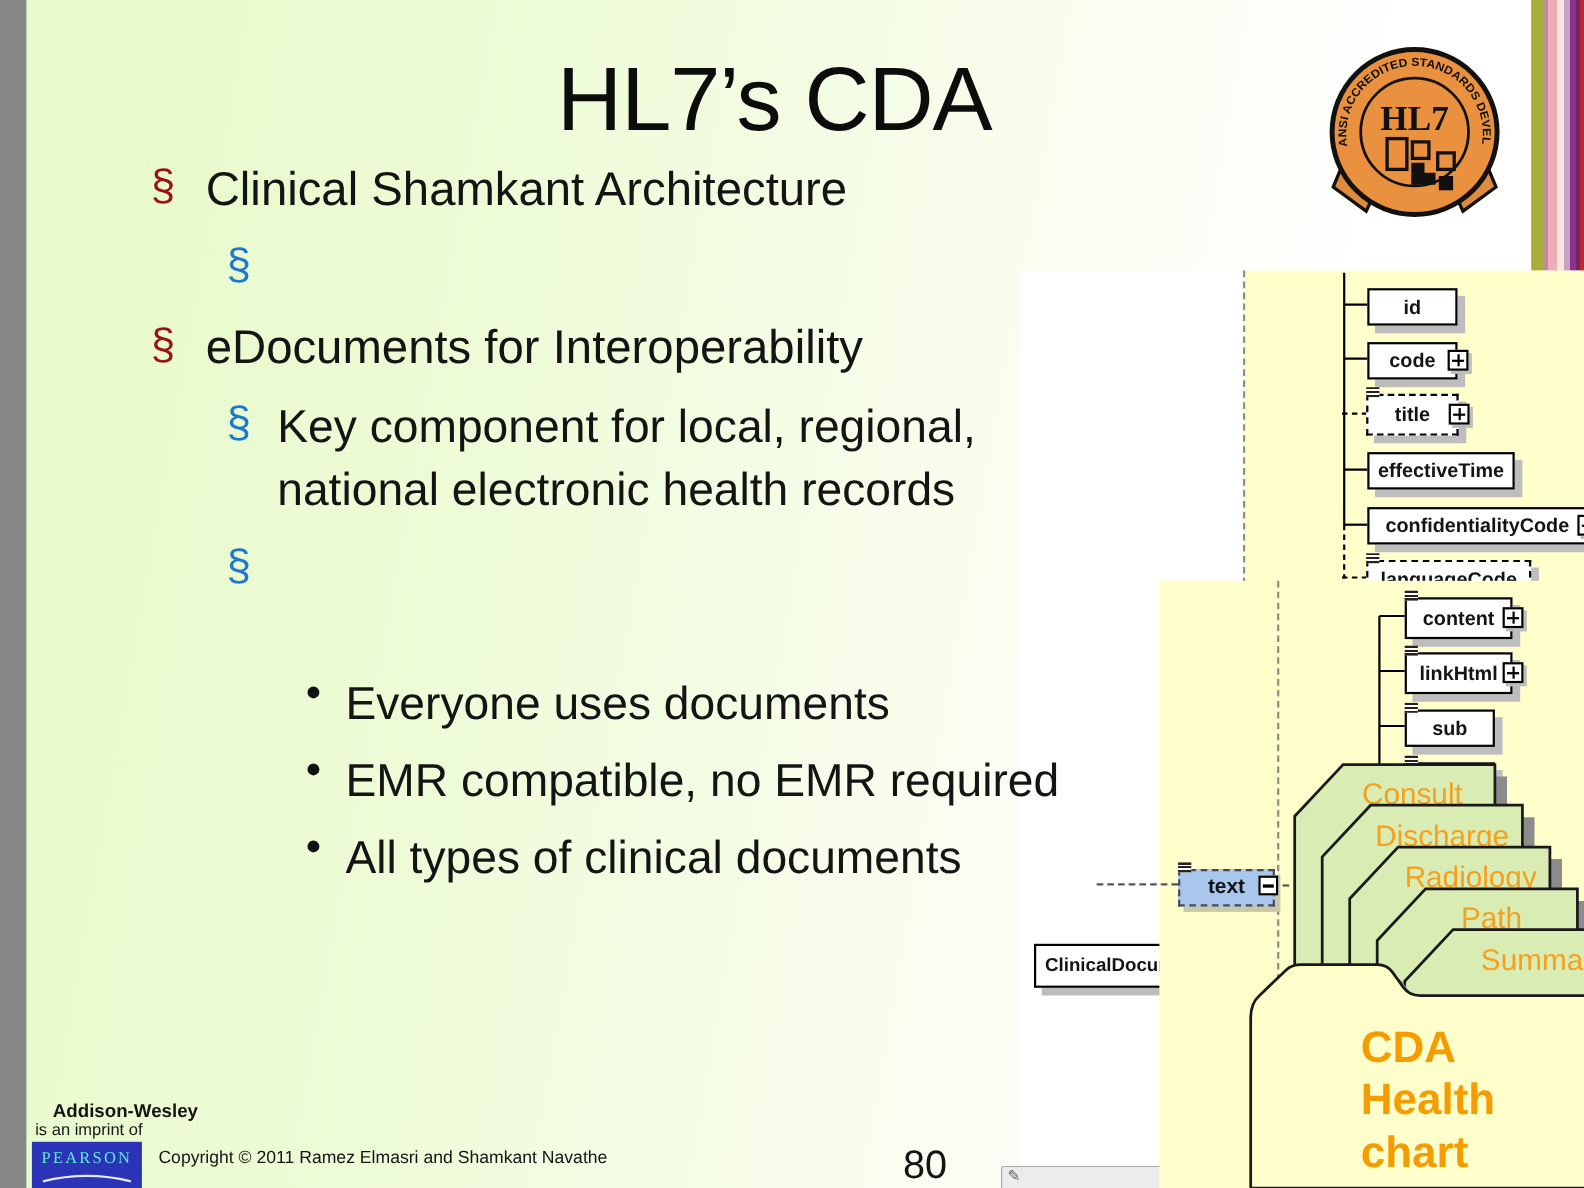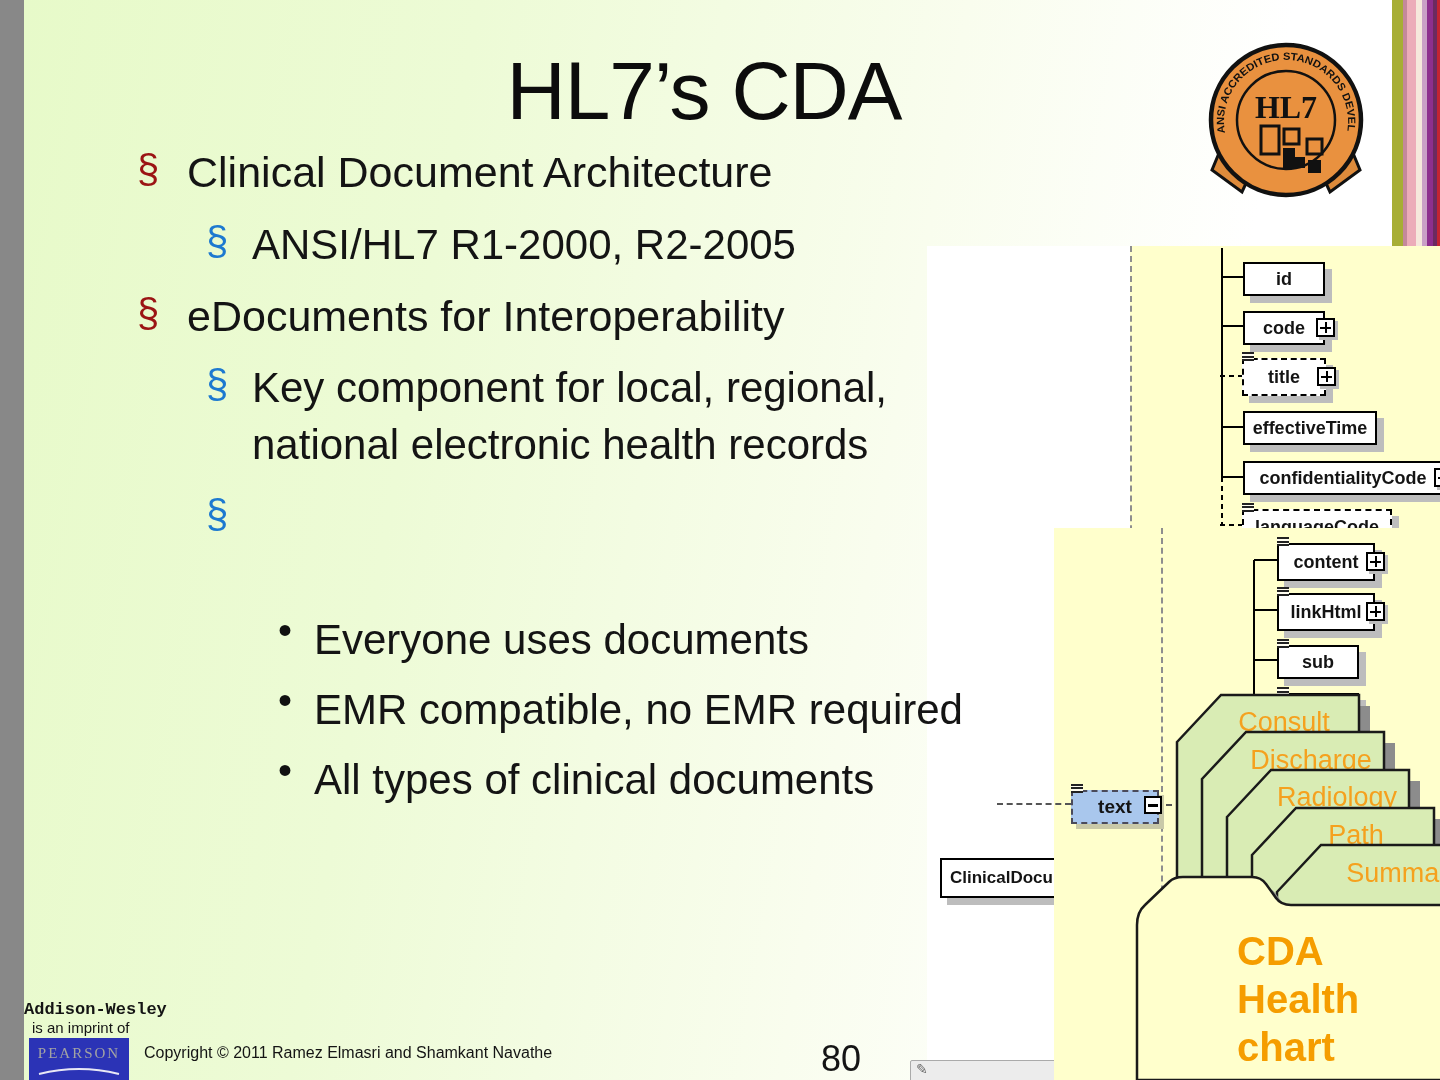--- a/index.html
+++ b/index.html
@@ -70,40 +70,39 @@
   .scrollcorner{position:absolute;left:886px;top:1060px;width:144px;height:20px;background:#ececec;
     border:1px solid #aaa;border-radius:2px;z-index:2;}
   .pencil{position:absolute;left:5px;top:0px;font-size:14px;color:#666;}
 
   
   .folders{position:absolute;left:1100px;top:680px;z-index:4;}
   
   .badge{position:absolute;left:1178px;top:36px;z-index:5;}
 
   
-  .aw1{position:absolute;left:0;top:1000px;font-weight:bold;font-size:17px;z-index:6;font-family:Liberation Mono, monospace;}
+  .aw1{position:absolute;left:24px;top:1000px;font-weight:bold;font-size:17px;z-index:6;}
   .aw2{position:absolute;left:8px;top:1019px;font-size:15px;z-index:6;}
   .pearson{position:absolute;left:5px;top:1038px;width:100px;height:42px;background:#2b33b6;z-index:6;}
-  .pearson .pname{position:absolute;left:0;right:0;top:7px;text-align:center;color:#a3a3a3;
+  .pearson .pname{position:absolute;left:0;right:0;top:7px;text-align:center;color:#5eead4;
     font-size:15px;letter-spacing:2px;font-family:"Liberation Serif",serif;}
   .pearson svg{position:absolute;left:8px;top:26px;}
   .copyright{position:absolute;left:120px;top:1044px;font-size:16px;z-index:6;}
   .pagenum{position:absolute;left:797px;top:1038px;font-size:36px;z-index:6;}
 </style>
 </head>
 <body>
 
 <div class="slide">
 
   <div class="title">HL7’s CDA</div>
 
   <span class="marker m1 mk1">§</span>
-  <span class="btxt tx1">Clinical Document Architecture</span>
+  <span class="btxt tx1">Clinical Shamkant Architecture</span>
   <span class="marker m2 mk2">§</span>
-  <span class="btxt tx2">ANSI/HL7 R1-2000, R2-2005</span>
   <span class="marker m1 mk3">§</span>
   <span class="btxt tx3">eDocuments for Interoperability</span>
   <span class="marker m2 mk4">§</span>
   <span class="btxt tx4">Key component for local, regional, national electronic health records</span>
   <span class="marker m2 mk5">§</span>
   <span class="marker m3 mk6">•</span>
   <span class="btxt tx6">Everyone uses documents</span>
   <span class="marker m3 mk7">•</span>
   <span class="btxt tx7">EMR compatible, no EMR required</span>
   <span class="marker m3 mk8">•</span>

